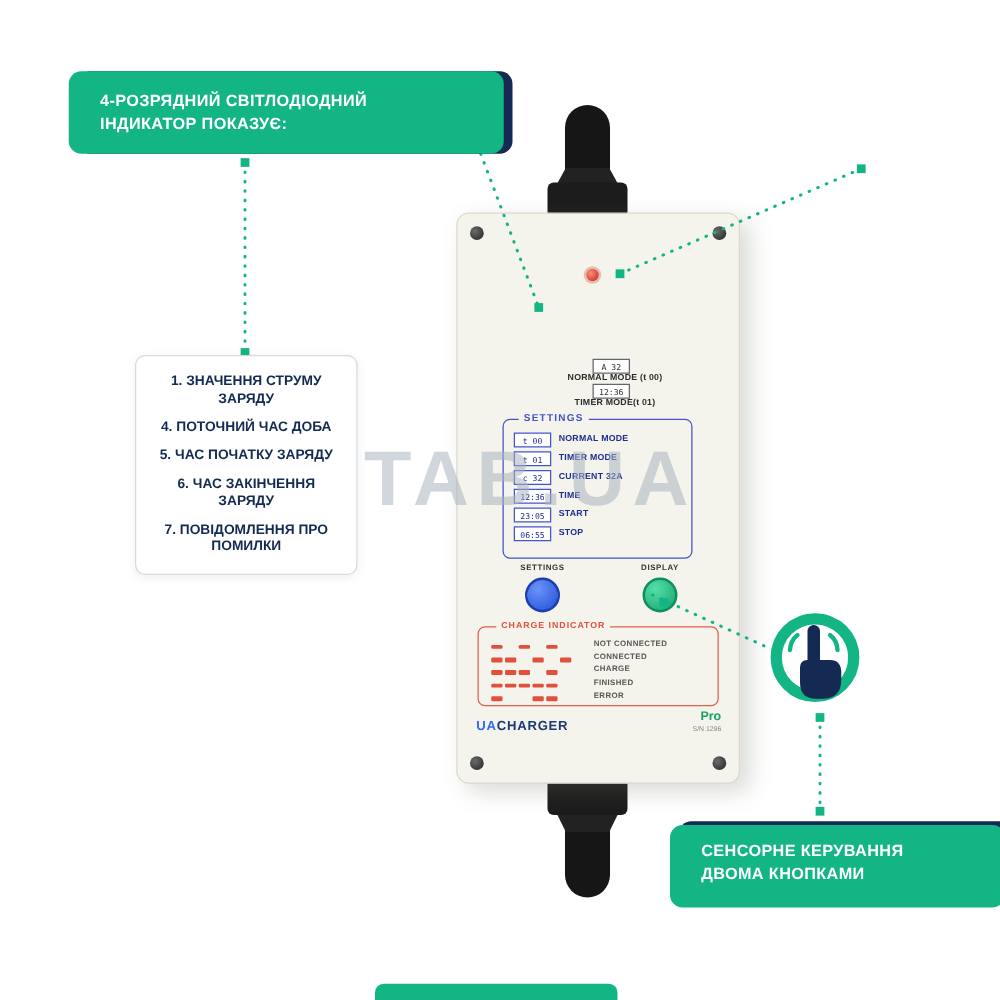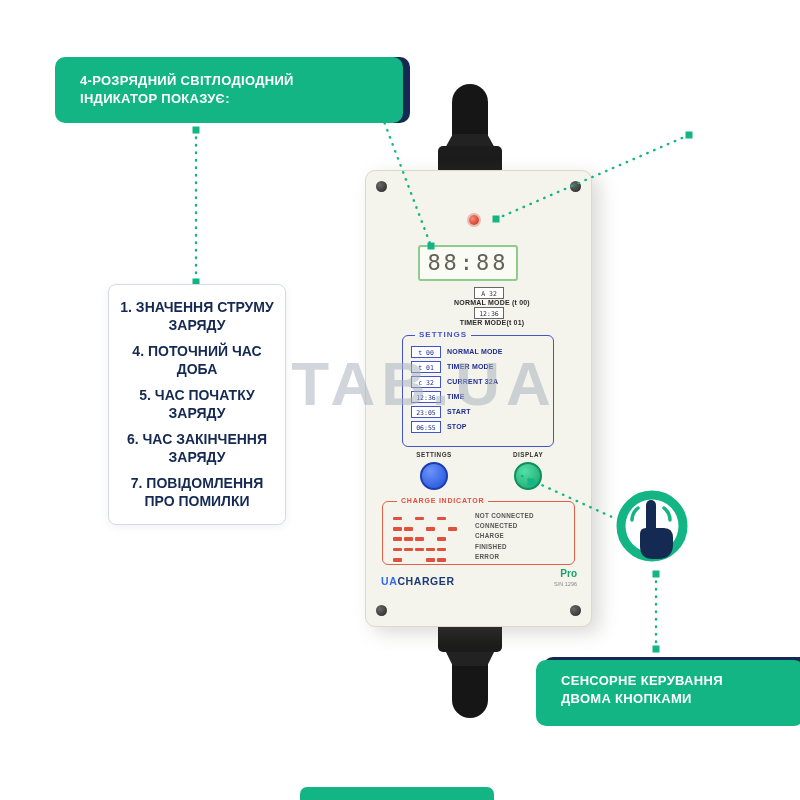--- a/index.html
+++ b/index.html
@@ -14,21 +14,21 @@
   .callout-tl::before{transform:translateX(-7px);}
   .callout-tr{left:543px;top:50px;width:220px;padding:13px 10px;font-size:12.5px;text-align:center;}
   .callout-tr::before{transform:translateX(7px);}
   .callout-br{left:543px;top:657px;width:232px;padding:15px 18px;font-size:13px;}
   .callout-br::before{transform:translate(-7px,3px);}
 
   
   .list-box{position:absolute;left:108px;top:284px;width:178px;box-sizing:border-box;
             background:#fff;border:1px solid #d7dbe0;border-radius:8px;padding:14px 10px;
             box-shadow:0 2px 8px rgba(40,60,90,.08);z-index:60;}
-  .ind-item{color:#152a52;font-weight:bold;font-size:14px;line-height:1.25;text-align:center;}
+  .ind-item{color:#152a52;font-weight:bold;font-size:11px;line-height:1.25;text-align:center;}
   .ind-item + .ind-item{margin-top:9px;}
 
   
   .cable{position:absolute;background:#161616;z-index:10;}
   .cable-top{left:452px;top:84px;width:36px;height:56px;border-radius:18px 18px 0 0;}
   .cable-bottom{left:452px;top:664px;width:36px;height:54px;border-radius:0 0 18px 18px;}
   .cone{position:absolute;background:#222;z-index:11;}
   .cone-top{left:444px;top:134px;width:52px;height:16px;clip-path:polygon(17% 0,83% 0,100% 100%,0 100%);}
   .cone-bottom{left:444px;top:648px;width:52px;height:18px;clip-path:polygon(0 0,100% 0,83% 100%,17% 100%);}
   .nut{position:absolute;background:#1c1c1c;border-radius:5px;z-index:12;}
@@ -127,23 +127,20 @@
   <div class="cable cable-bottom"></div>
 
   <div class="device">
     <div class="screw tl"></div>
     <div class="screw tr"></div>
     <div class="screw bl"></div>
     <div class="screw br"></div>
 
     <div class="status-led"></div>
 
-    <div class="led-display">
-      <span>88:88</span>
-    </div>
 
     <div class="mode-rows">
         <div class="mode-row">
           <span class="val-box">A 32</span>
           <span class="mode-label">NORMAL MODE (t 00)</span>
         </div>
         <div class="mode-row">
           <span class="val-box">12:36</span>
           <span class="mode-label">TIMER MODE(t 01)</span>
         </div>

